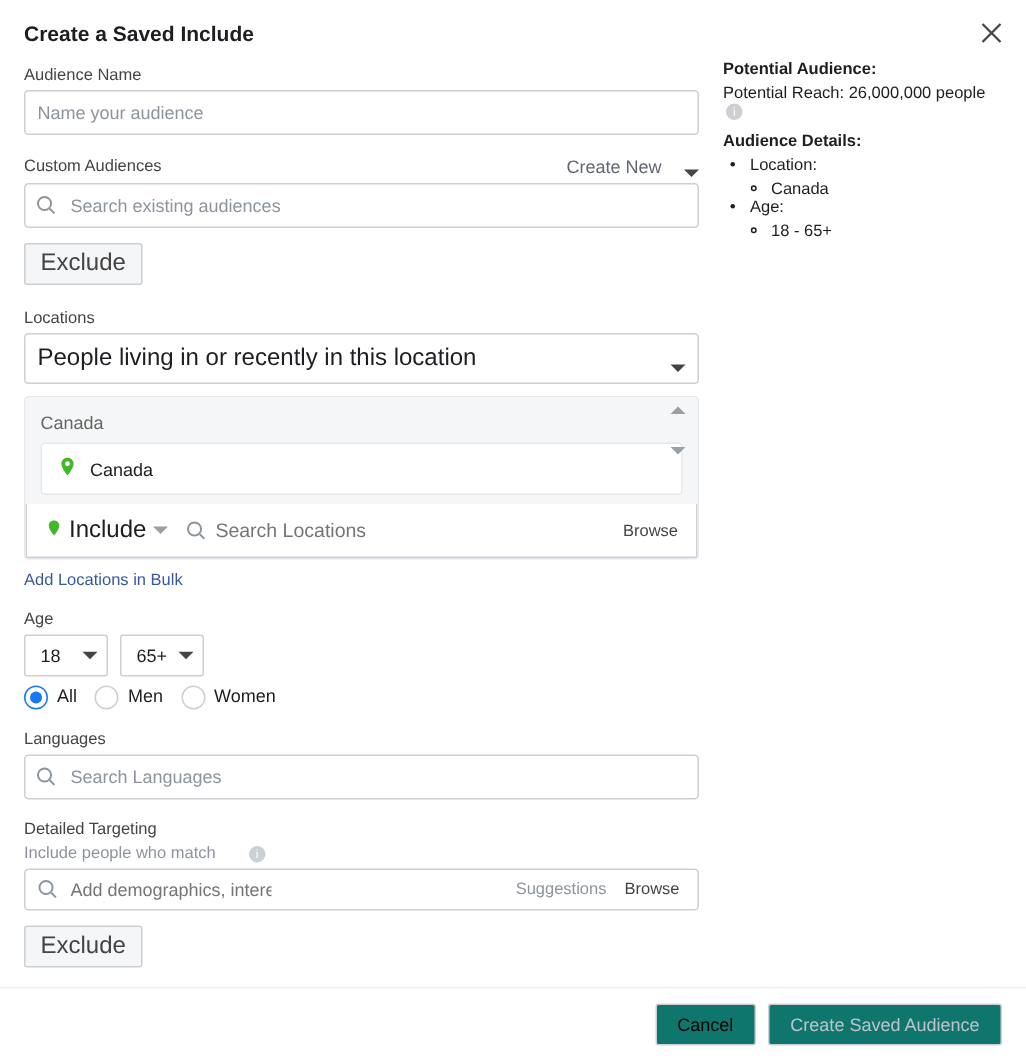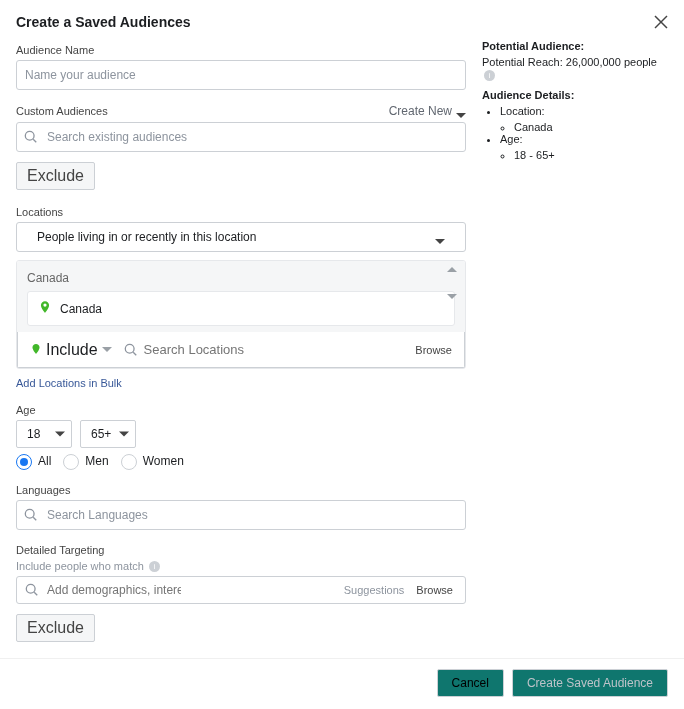--- a/index.html
+++ b/index.html
@@ -8,26 +8,26 @@
 .title{font-size:14px;font-weight:700;color:#1c1e21}
 .close-x{width:14px;height:14px;cursor:pointer;color:#444}
 .close-x svg{width:14px;height:14px}
 .main{display:flex;padding:0 16px}
 .left-col{width:450px}
 .right-col{flex:1;padding-left:16px;font-size:11px;color:#1c1e21}
 .section-lbl{font-size:11px;color:#444;margin:4px 0 4px}
 .txt-input{width:100%;border:1px solid #ccd0d5;border-radius:3px;padding:7px 8px;font-size:12px;color:#15803d}
 .txt-input::placeholder{color:#8d949e}
 .row{display:flex;justify-content:space-between;align-items:center;margin-top:14px}
-.create-new{color:#616770;font-size:12px;display:flex;align-items:flex-end;gap:4px;cursor:pointer}
+.create-new{color:#616770;font-size:12px;display:flex;align-items:flex-end;gap:15px;cursor:pointer}
 .search-wrap{position:relative;margin-top:4px}
 .search-wrap input{padding-left:30px}
 .search-icon{position:absolute;left:8px;top:50%;transform:translateY(-50%);width:14px;height:14px;color:#8d949e}
 .btn-small{display:inline-block;border:1px solid #ccd0d5;background:#f5f6f7;padding:4px 10px;font-size:16px;border-radius:2px;cursor:pointer;margin-top:10px;color:#444}
-.select{width:100%;border:1px solid #ccd0d5;border-radius:3px;padding:7px 20px;font-size:12px;display:flex;justify-content:space-between;align-items:flex-end;cursor:pointer;margin-top:4px}
+.select{width:100%;border:1px solid #ccd0d5;border-radius:3px;padding:7px 8px;font-size:16px;display:flex;justify-content:space-between;align-items:flex-end;cursor:pointer;margin-top:4px}
 .caret{width:0;height:0;border-left:5px solid transparent;border-right:5px solid transparent;border-top:5px solid #444}
 .caret-up{border-top:none;border-bottom:5px solid #9aa0a6}
 .loc-block{border:1px solid #e6e8eb;border-radius:3px;margin-top:8px;overflow:hidden}
 .loc-head{background:#f5f6f7;padding:10px 10px 6px;position:relative}
 .loc-head-lbl{font-size:12px;color:#666}
 .loc-item{background:#fff;border:1px solid #e6e8eb;border-radius:3px;margin-top:6px;padding:8px 10px;display:flex;align-items:center;gap:8px}
 .pin-icon{color:#42b72a}
 .loc-arrows{position:absolute;right:8px;display:flex;flex-direction:column;gap:22px;top:6px}
 .loc-search-row{display:flex;align-items:center;border:1px solid #ccd0d5;border-top:none;padding:6px 8px}
 .include-chip{display:flex;align-items:center;gap:4px;font-size:16px;color:#1c1e21;cursor:pointer;padding:2px 4px}
@@ -36,39 +36,39 @@
 .browse-txt{color:#444;font-size:11px;cursor:pointer;padding:0 4px}
 .bulk-link{color:#385898;font-size:11px;margin-top:8px;display:inline-block;cursor:pointer}
 .age-row{display:flex;gap:8px;margin-top:4px}
 .age-sel{border:1px solid #ccd0d5;border-radius:2px;padding:6px 22px 6px 10px;font-size:12px;position:relative;cursor:pointer;min-width:56px}
 .age-sel .caret{position:absolute;right:6px;top:50%;transform:translateY(-50%)}
 .gender-row{display:flex;align-items:center;gap:12px;margin-top:6px}
 .radio{width:16px;height:16px;border:1.5px solid #ccd0d5;border-radius:50%;display:inline-flex;align-items:center;justify-content:center;cursor:pointer}
 .radio.checked{border-color:#1877f2}
 .radio.checked::after{content:"";width:8px;height:8px;background:#1877f2;border-radius:50%}
 .gender-opt{display:flex;align-items:flex-start;gap:6px;font-size:12px}
-.sub-lbl{font-size:11px;color:#8d949e;margin-top:2px;display:flex;align-items:center;gap:3px}
+.sub-lbl{font-size:11px;color:#8d949e;margin-top:2px;display:flex;align-items:center;gap:20px}
 .target-box{border:1px solid #ccd0d5;border-radius:3px;display:flex;align-items:center;padding:6px 8px;margin-top:4px}
 .target-input{flex:1;border:none;outline:none;font-size:12px;padding-left:22px}
 .target-input-wrap{position:relative;flex:1}
 .suggest{color:#8d949e;font-size:11px;cursor:pointer;margin-right:8px}
 .conn-btn{display:inline-flex;align-items:center;gap:6px;background:#f5f6f7;border:1px solid #ccd0d5;border-radius:2px;padding:6px 10px;font-size:11px;cursor:pointer;margin-top:6px;color:#444}
 .right-col b{font-weight:700}
 .right-col ul{list-style:disc;padding-left:18px;margin-top:4px}
 .right-col ul ul{list-style:circle;padding-left:14px}
 .info-dot{display:inline-flex;width:11px;height:11px;border-radius:50%;background:#ccd0d5;color:#fff;font-size:8px;align-items:center;justify-content:center;cursor:pointer;margin-left:2px}
 .footer{position:absolute;bottom:0;left:0;right:0;padding:10px 16px 12px;display:flex;justify-content:flex-end;gap:8px;border-top:1px solid #f0f0f0;background:#fff}
 .btn{border:1px solid #ccd0d5;background:#0f766e;padding:6px 14px;font-size:12px;border-radius:2px;cursor:pointer}
 .btn-disabled{color:#bec3c9;cursor:default}
 </style>
 </head>
 <body>
 
 <div class="header">
-  <span class="title">Create a Saved Audiences</span>
+  <span class="title">Create a Saved Include</span>
   <span class="close-x">
     <svg viewBox="0 0 14 14">
         <line x1="1" y1="1" x2="13" y2="13" stroke="currentColor" stroke-width="1.5"></line>
         <line x1="13" y1="1" x2="1" y2="13" stroke="currentColor" stroke-width="1.5"></line>
       </svg>
   </span>
 </div>
 
 <div class="main">
   <div class="left-col">

